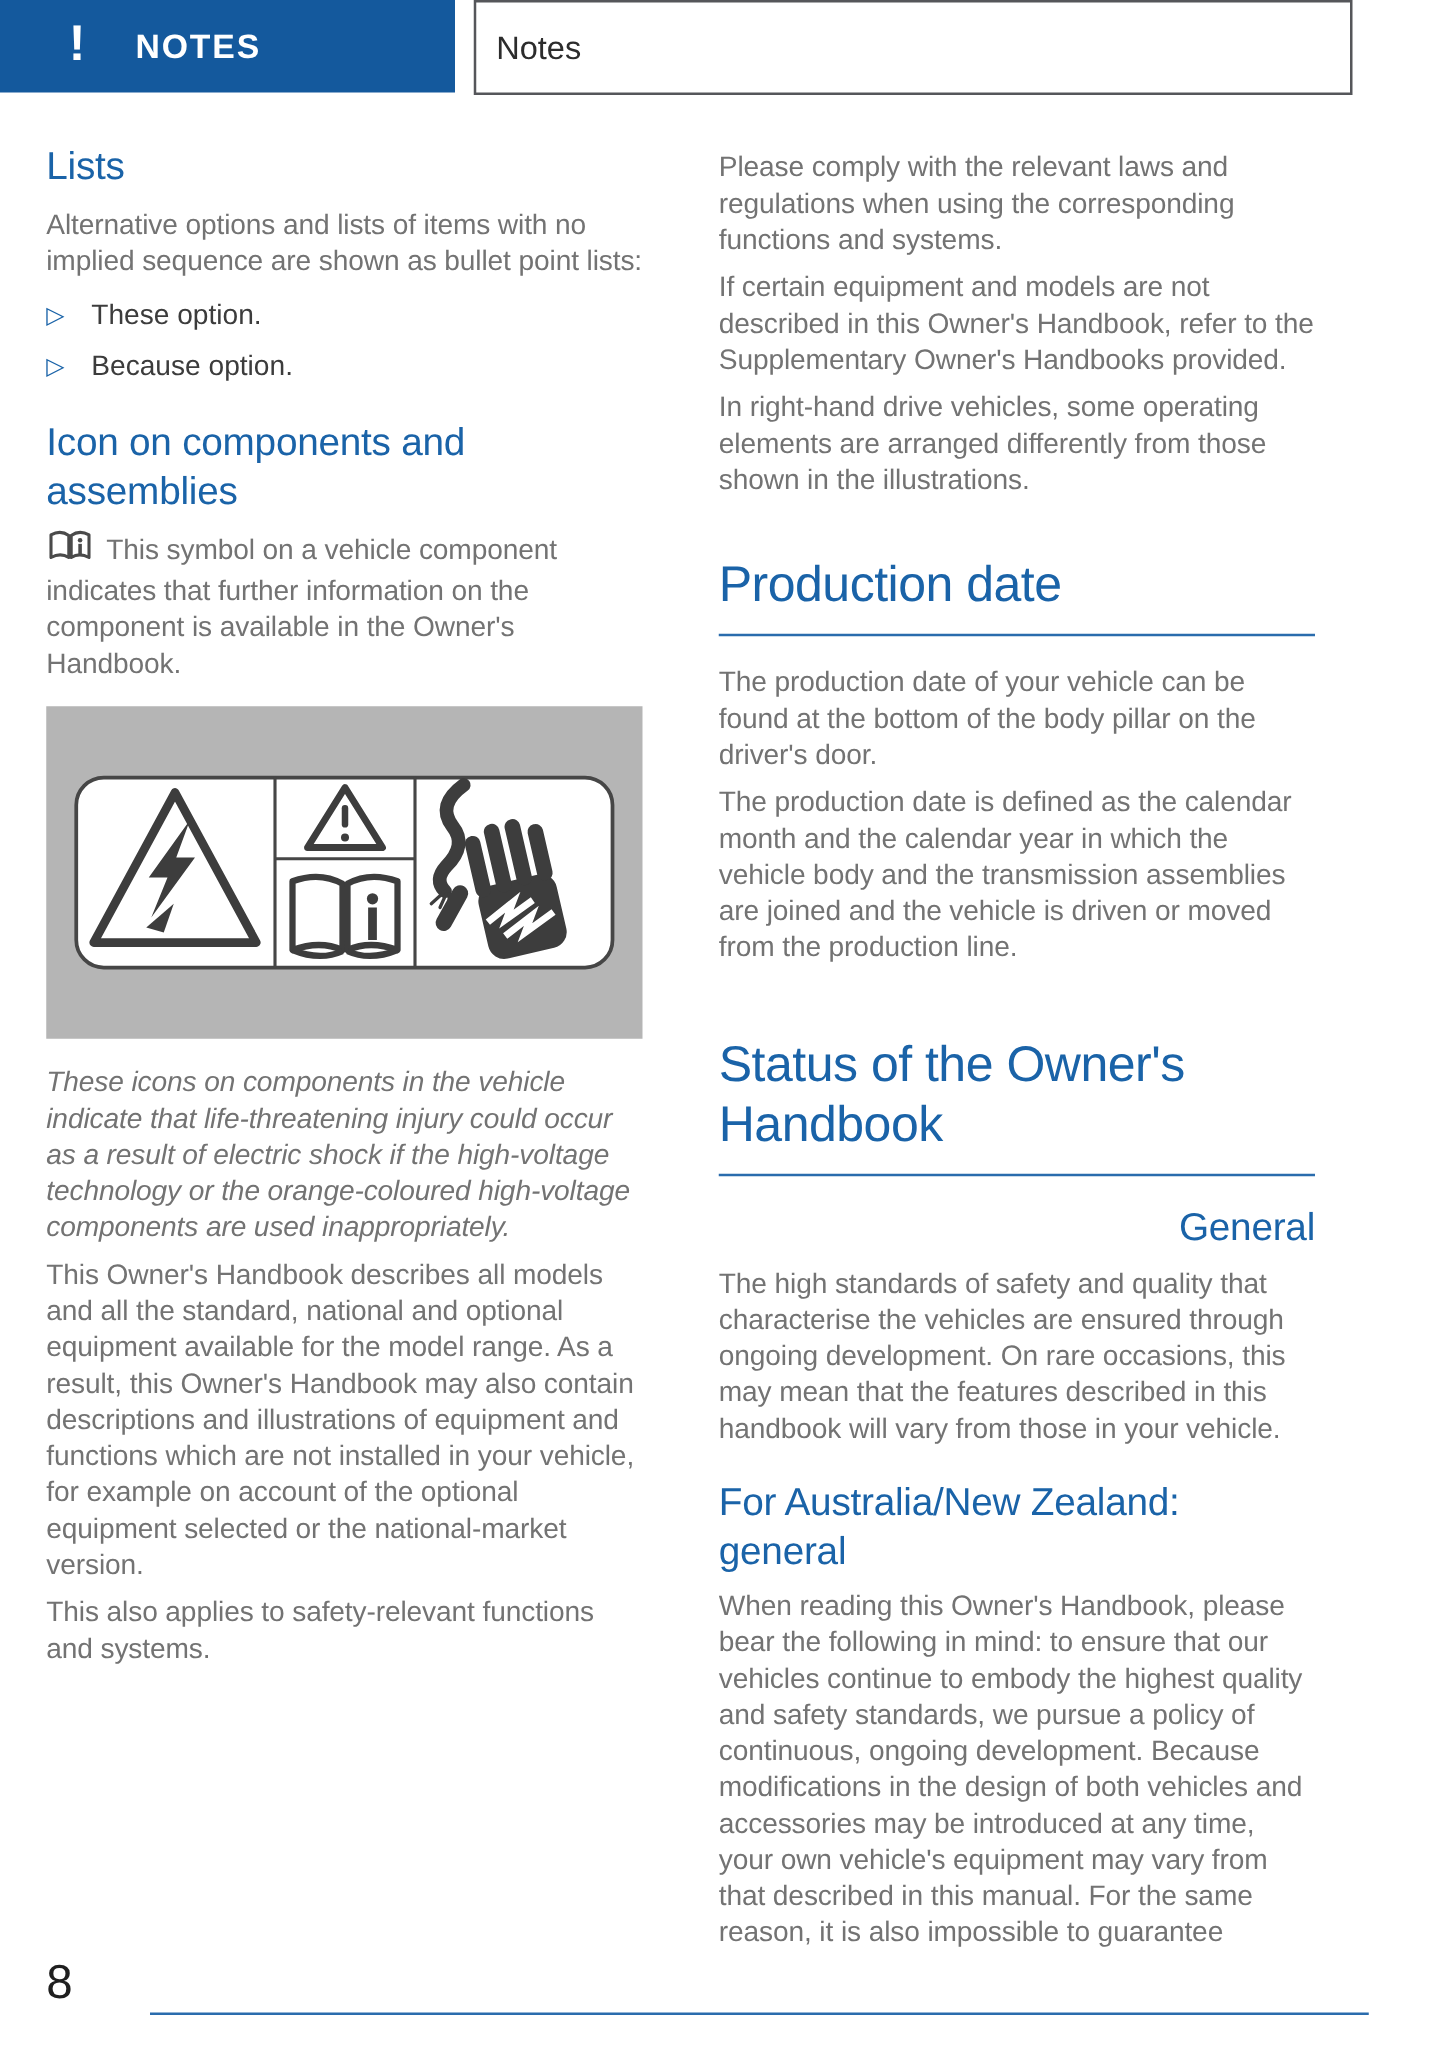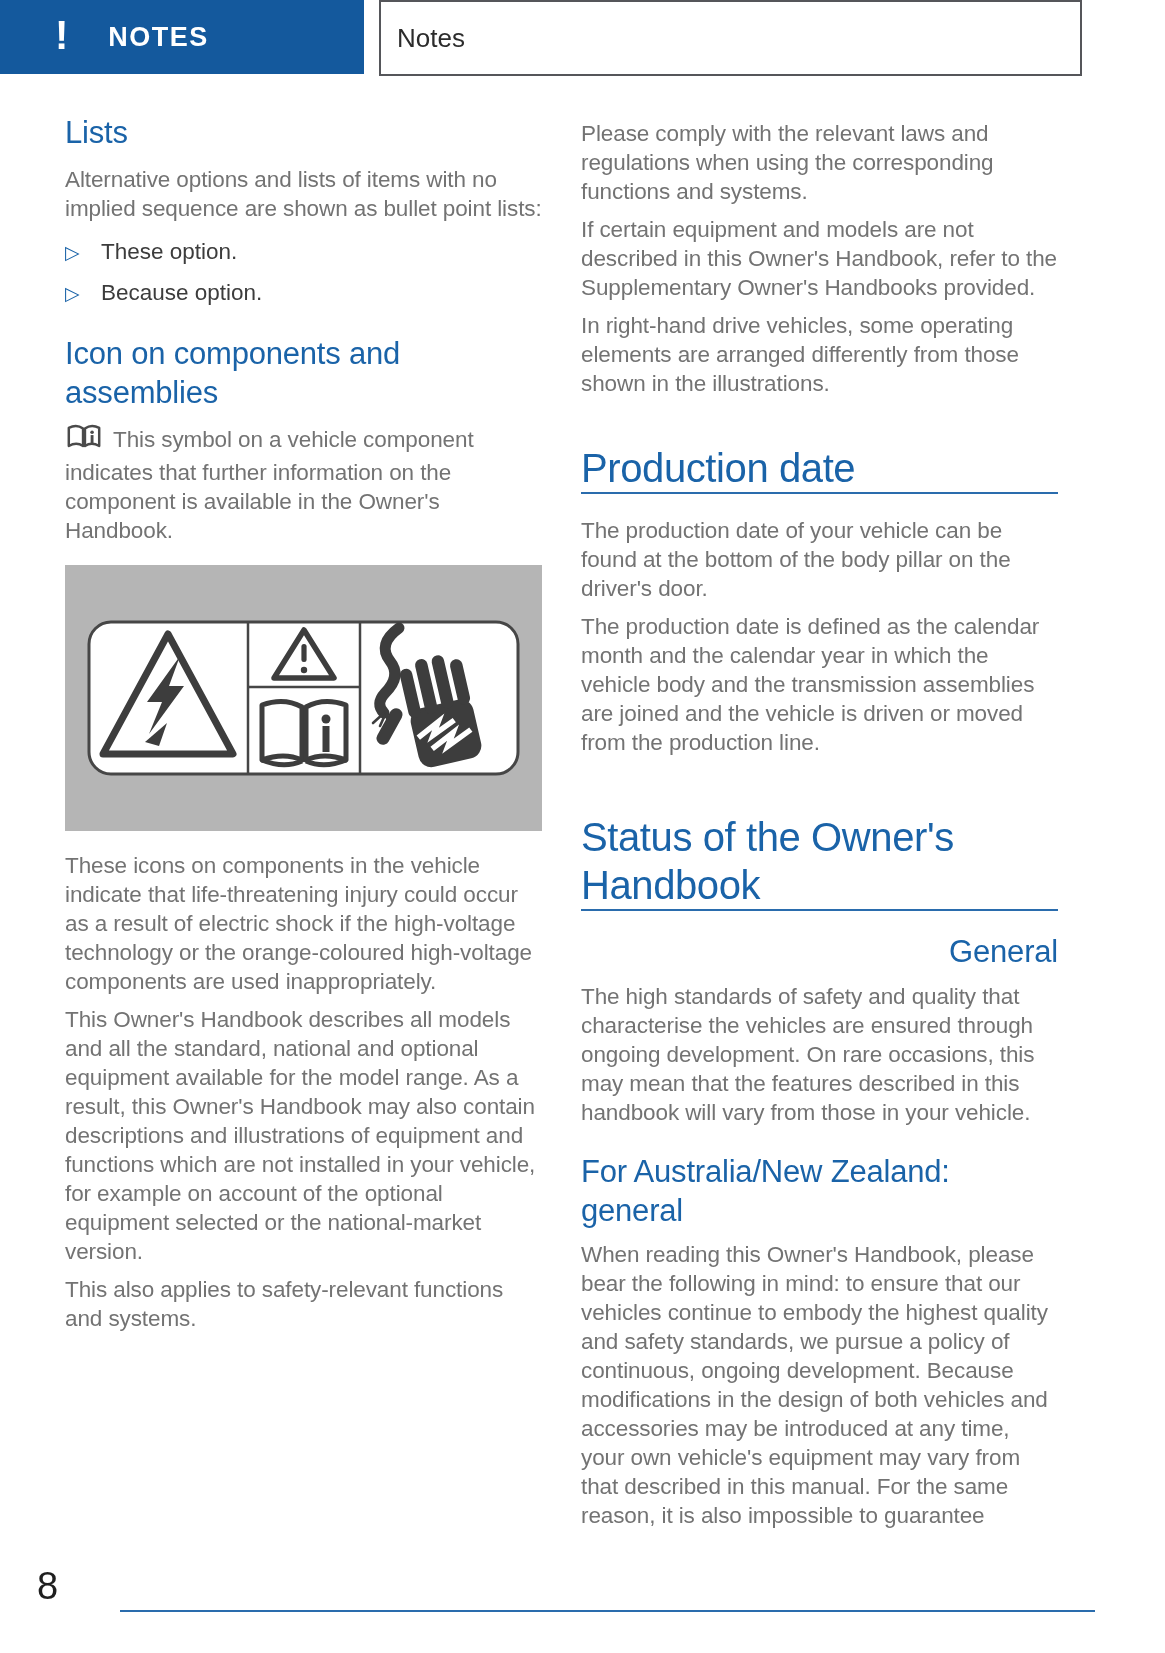--- a/index.html
+++ b/index.html
@@ -14,42 +14,42 @@
   }
   .banner .excl{font-weight:700;font-size:40px;line-height:1;margin-left:55px;transform:translateY(-2px);}
   .banner .banner-label{font-weight:700;font-size:27px;letter-spacing:1.5px;margin-left:40px;}
   .notes-box{
     position:absolute;left:379px;top:0;width:703px;height:76px;
     border:2px solid #55565a;border-top-width:2px;background:#ffffff;
     display:flex;align-items:center;box-sizing:border-box;
   }
   .notes-box .tab-title{font-size:26px;color:#2c2c2c;margin-left:16px;}
   
-  .content{position:absolute;left:37px;top:112px;width:993px;display:flex;gap:39px;margin-left:28px;}
+  .content{position:absolute;left:37px;top:112px;width:993px;display:flex;gap:61px;}
   .col{width:477px;flex:0 0 477px;}
   p{font-size:22.5px;line-height:29px;margin:0 0 9px 0;color:#737373;letter-spacing:-0.1px;}
   .h-med{
     font-size:31px;font-weight:400;color:#1a63a8;margin:0 0 10px 0;line-height:1.25;letter-spacing:-0.2px;
   }
   .h-rule{
     font-size:40px;font-weight:400;color:#1a63a8;margin:0 0 22px 0;line-height:1.2;letter-spacing:-0.4px;
-    border-bottom:2px solid #2a6cad;
+    border-bottom:2px solid #2a6cad;padding-bottom:15px;
   }
   .first{margin-top:2px;}
   .mt-intro{margin-top:12px;}
   .bullets{margin:14px 0 4px 0;}
   .bullet{display:flex;margin-bottom:12px;font-size:22.5px;line-height:29px;}
   .bullet .tri{color:#1a63a8;font-size:19px;width:36px;flex:0 0 36px;transform:translateY(1px);}
   .h-icon-comp{margin-top:28px;}
   .icon-para .book-inline{display:inline-block;width:38px;margin-right:10px;vertical-align:-4px;}
   .warn-img{
     width:477px;height:266px;background:#b5b5b5;margin:20px 0 0 0;
     display:flex;align-items:center;justify-content:center;
   }
-  .caption-para{margin-top:20px;}
+  .caption-para{margin-top:20px;font-style:italic;}
   .h-vehicle{margin-top:58px;}
   .h-production{margin-top:46px;}
   .h-status{margin-top:56px;}
   .h-general{margin-top:14px;text-align:right;}
   .h-ausnz{margin-top:26px;}
   .rcol-first{margin-top:7px;}
   
   .pagenum{position:absolute;left:37px;top:1565px;font-size:38px;color:#1f1f1f;}
   .footer-rule{position:absolute;left:120px;top:1610px;width:975px;height:2px;background:#2a6cad;}
 </style>

